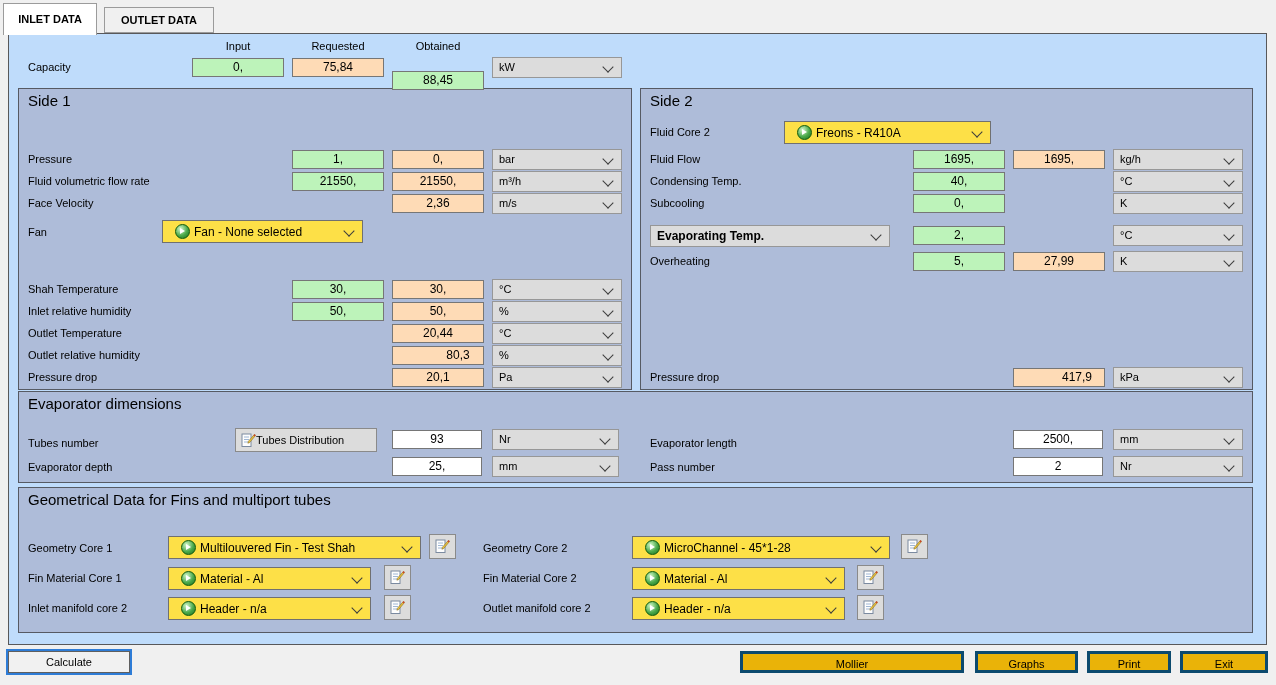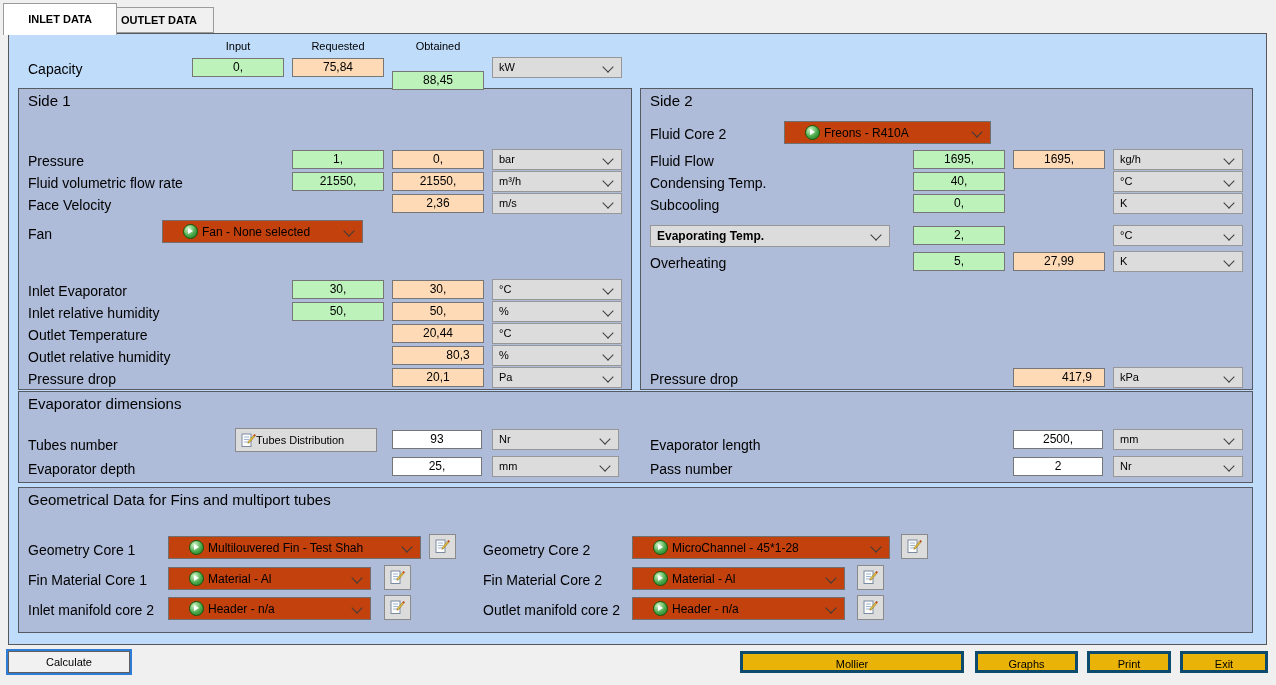--- a/index.html
+++ b/index.html
@@ -11,38 +11,38 @@
   .tab { position:absolute; box-sizing:border-box; background:#f0f0f0;
          border:1px solid #9b9b9b; font-size:11px; font-weight:bold;
          text-align:center; cursor:default; }
   .tab.active { background:#ffffff; border-bottom:none; z-index:3; height:32px; line-height:30px; }
   .tab.inactive { height:26px; line-height:24px; }
   
   .panel { position:absolute; left:8px; top:33px; width:1259px; height:612px;
            background:#bfdcfb; border:1px solid #58585a; box-sizing:border-box; z-index:1; }
   .gbox { position:absolute; background:#aebcd9; border:1px solid #565a63; box-sizing:border-box; z-index:2; }
   .gtitle { position:absolute; font-size:15px; color:#000; white-space:nowrap; z-index:4; }
-  .lbl { position:absolute; font-size:14px; color:#000; white-space:nowrap; z-index:4; }
+  .lbl { position:absolute; font-size:11px; color:#000; white-space:nowrap; z-index:4; }
   .colhdr { position:absolute; width:92px; text-align:center; font-size:11px; z-index:4; }
   
   .fld { position:absolute; height:19px; box-sizing:border-box; border:1px solid #767676;
          font-size:12px; text-align:center; line-height:16px; z-index:4; }
   .green { background:#bdf3ba; }
   .orange { background:#fedbb6; }
   .whitefld { background:#ffffff; }
   
   .unit { position:absolute; height:21px; box-sizing:border-box; background:#dcdcdc;
           border:1px solid #979797; font-size:11px; line-height:19px; padding-left:6px; z-index:4; }
   .chev { position:absolute; right:9px; top:calc(50% - 5px); width:7px; height:7px;
           border-right:1.5px solid #3d3d3d; border-bottom:1.5px solid #3d3d3d;
           transform:rotate(45deg); }
   
-  .combo { position:absolute; height:23px; box-sizing:border-box; background:#c2410c;
+  .combo { position:absolute; height:23px; box-sizing:border-box; background:#fde047;
            border:1px solid #707070; font-size:12px; display:flex; align-items:center;
-           padding-left:20px; z-index:4; }
+           padding-left:12px; z-index:4; }
   .combo .txt { margin-left:4px; margin-right:18px; white-space:nowrap; overflow:hidden; }
   .gray-combo { position:absolute; height:22px; box-sizing:border-box; background:#dcdcdc;
            border:1px solid #979797; font-size:12px; font-weight:bold; display:flex;
            align-items:center; padding-left:6px; z-index:4; }
   .sphere { width:13px; height:13px; border-radius:50%; flex:0 0 auto; position:relative;
             background:radial-gradient(circle at 35% 30%, #d4f8c9, #4aa84a 55%, #1c701c);
             border:1px solid #0f5a0f; box-sizing:content-box; }
   .sphere::after { content:""; position:absolute; left:4px; top:3px; width:0; height:0;
             border-left:5px solid #fff; border-top:3.5px solid transparent; border-bottom:3.5px solid transparent; }
   
@@ -55,21 +55,21 @@
   
   .footer { position:absolute; left:0; top:645px; width:1276px; height:40px; background:#f0f0f0; }
   .btn { position:absolute; height:22px; box-sizing:border-box; background:#eab308;
          border:3px solid #0c4a6e; font-size:11px; text-align:center; line-height:20px; z-index:4; }
   .btn.default { border:1px solid #5f5f5f; box-shadow:0 0 0 2px #2e7cd6; background:#f1f1f1; }
   .btn.disabled { background:#d2d2d2; border:1px solid #c3c3c3; color:#8f8f8f; }
 </style>
 </head>
 <body>
 
-<div class="tab active" style="left:3px; top:3px; width:114px;">
+<div class="tab active" style="left:3px; top:3px; width:94px;">
   <span>INLET DATA</span>
 </div>
 <div class="tab inactive" style="left:104px; top:7px; width:110px;">
   <span>OUTLET DATA</span>
 </div>
 
 <div class="panel"></div>
 
 <div class="colhdr" style="left:192px; top:40px;">Input</div>
 <div class="colhdr" style="left:292px; top:40px;">Requested</div>
@@ -110,21 +110,21 @@
   <span class="chev"></span>
 </div>
 
 <div class="lbl" style="left:28px; top:226px;">Fan</div>
 <div class="combo" style="left:162px; top:220px; width:201px;">
   <span class="sphere"></span>
   <span class="txt">Fan - None selected</span>
   <span class="chev"></span>
 </div>
 
-<div class="lbl" style="left:28px; top:283px;">Inlet Evaporator</div>
+<div class="lbl" style="left:28px; top:283px;">Shah Temperature</div>
 <div class="fld green" style="left:292px; top:280px; width:92px;">30,</div>
 <div class="fld orange" style="left:392px; top:280px; width:92px;">30,</div>
 <div class="unit" style="left:492px; top:279px; width:130px;">
   <span>°C</span>
   <span class="chev"></span>
 </div>
 
 <div class="lbl" style="left:28px; top:305px;">Inlet relative humidity</div>
 <div class="fld green" style="left:292px; top:302px; width:92px;">50,</div>
 <div class="fld orange" style="left:392px; top:302px; width:92px;">50,</div>

